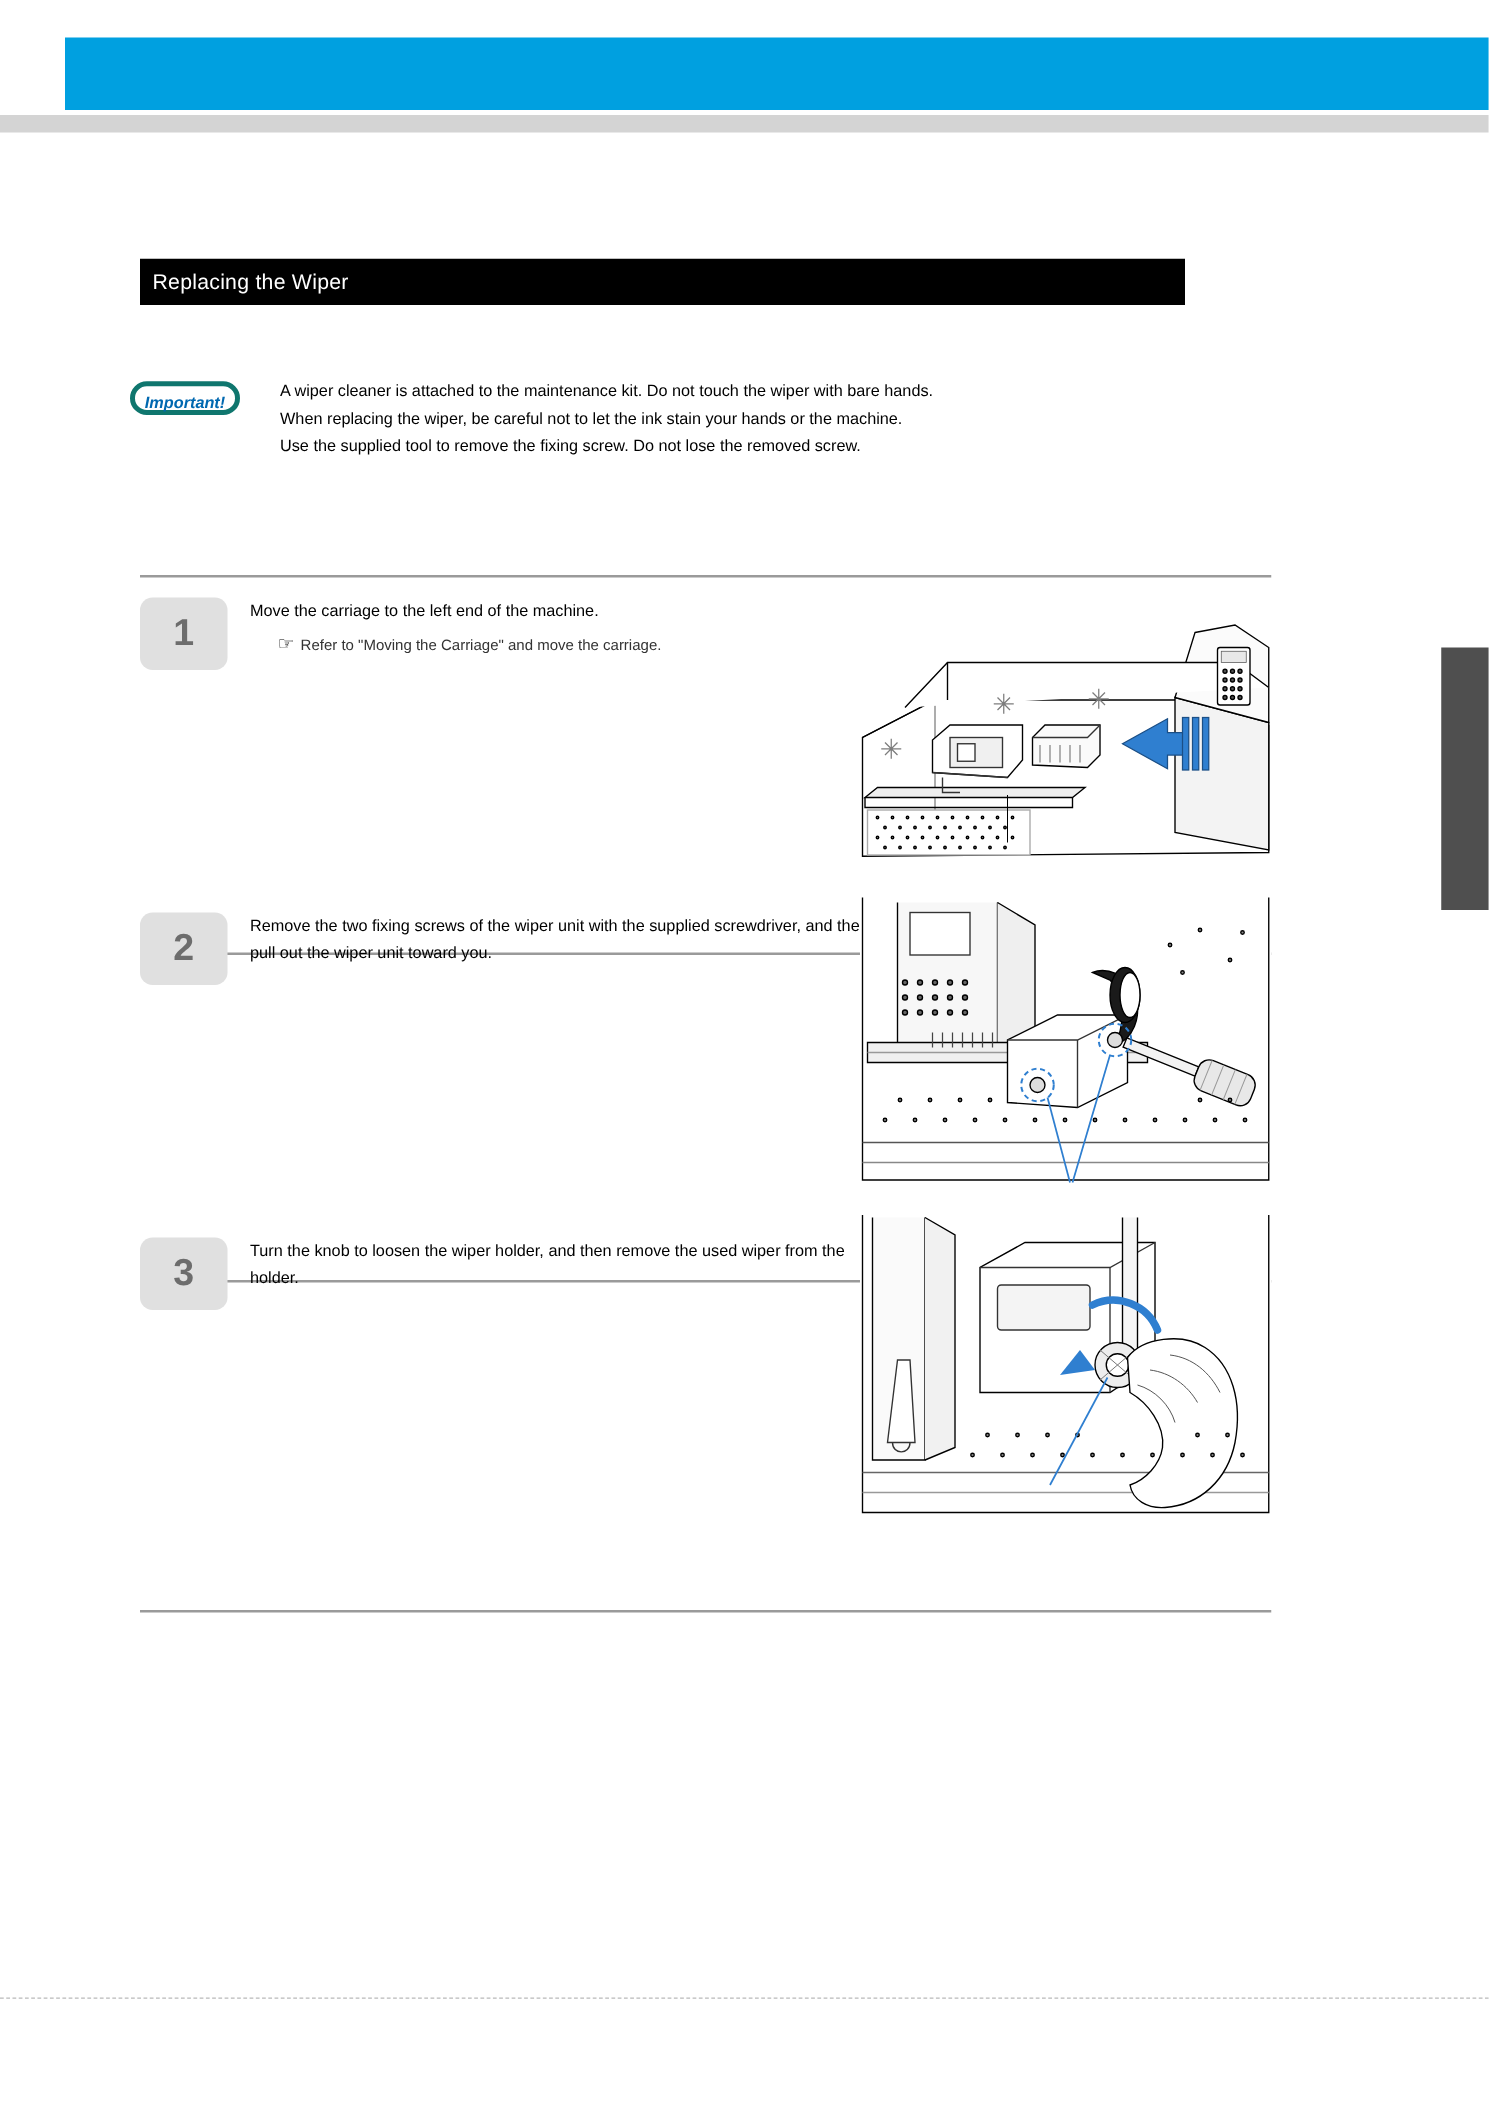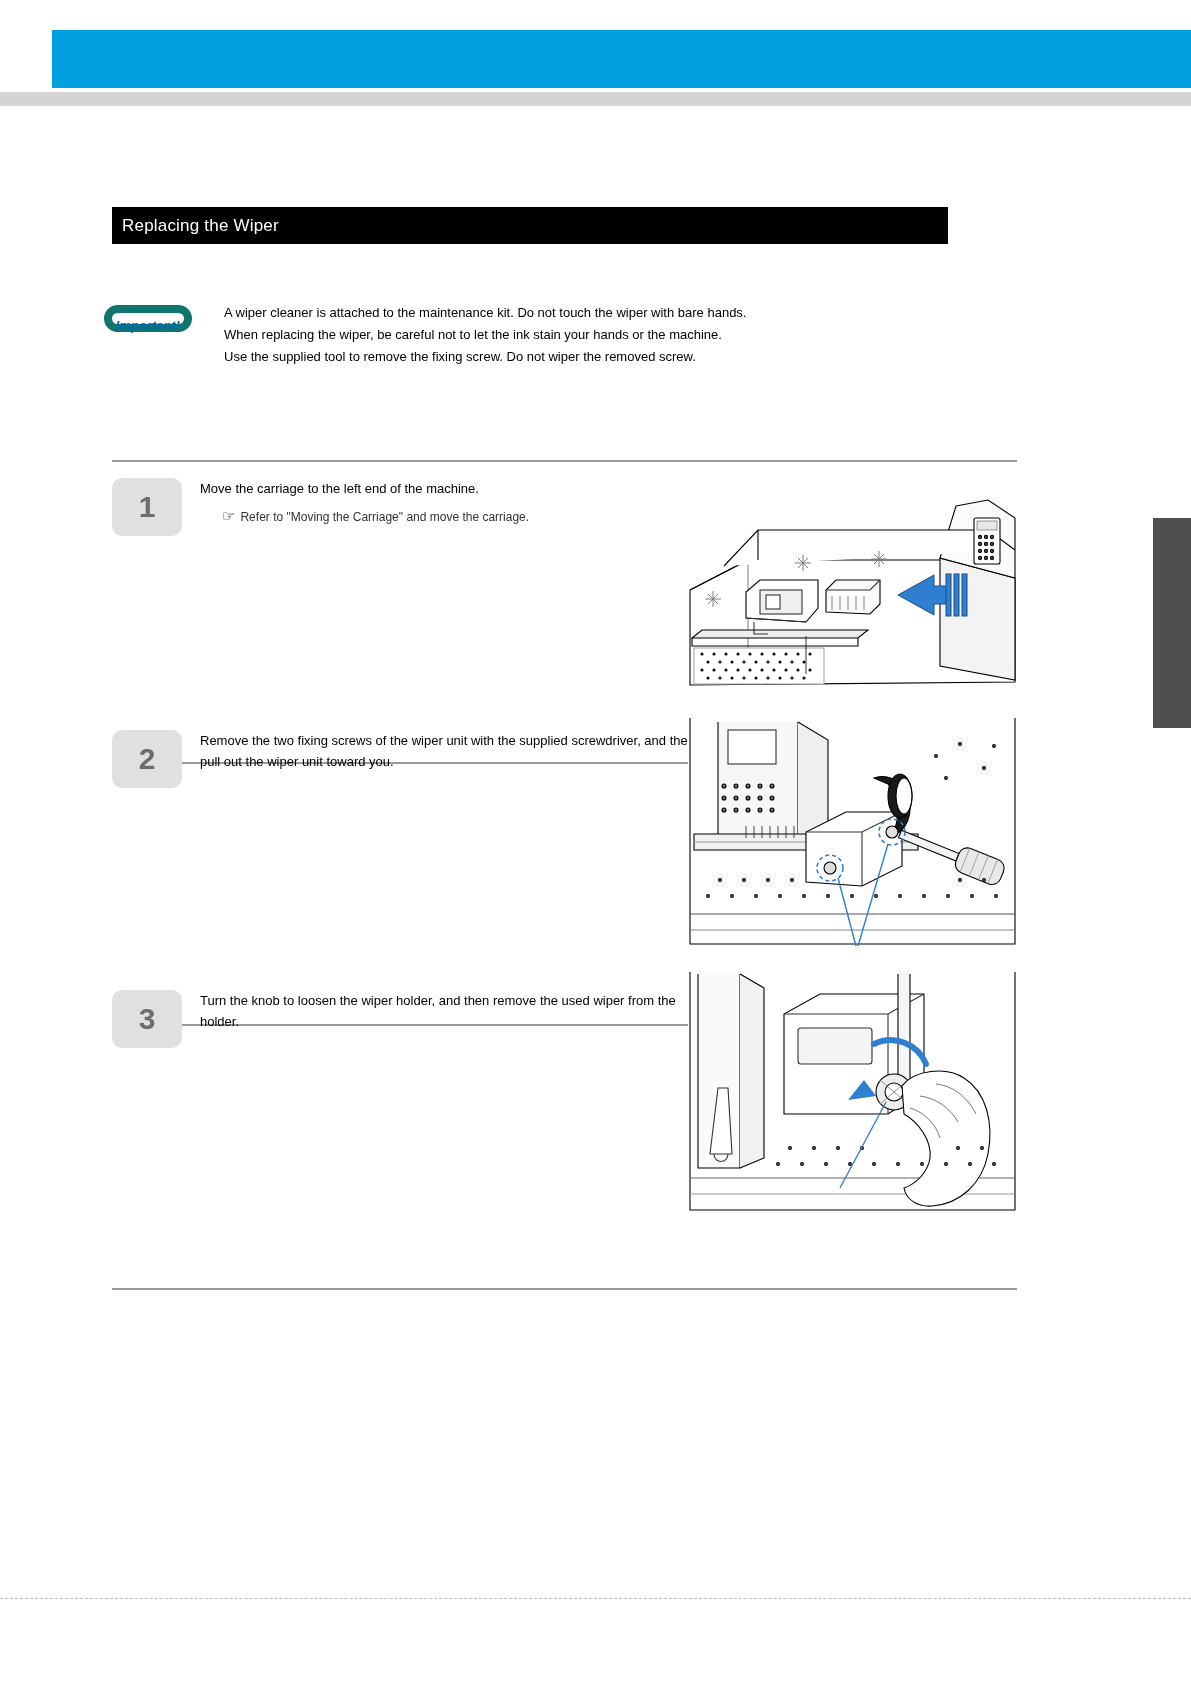--- a/index.html
+++ b/index.html
@@ -59,21 +59,21 @@
     letter-spacing: 0.2px;
   }
 
   
   .important-badge {
     position: absolute;
     left: 104px;
     top: 305px;
     width: 88px;
     height: 27px;
-    border: 8px solid #0f766e;
+    border: 4px solid #0f766e;
     border-radius: 14px;
     background: #ffffff;
     color: #0068b0;
     font-size: 13px;
     font-weight: bold;
     font-style: italic;
     text-align: center;
     line-height: 25px;
     box-sizing: border-box;
   }
@@ -172,21 +172,21 @@
 <div class="header-grey"></div>
 
 <div class="side-tab"></div>
 
 <div class="title-band">Replacing the Wiper</div>
 
 <div class="important-badge">Important!</div>
 <div class="important-text">
   <div>A wiper cleaner is attached to the maintenance kit. Do not touch the wiper with bare hands.</div>
   <div>When replacing the wiper, be careful not to let the ink stain your hands or the machine.</div>
-  <div>Use the supplied tool to remove the fixing screw. Do not wiper the removed screw.</div>
+  <div>Use the supplied tool to remove the fixing screw. Do not lose the removed screw.</div>
 </div>
 
 <div class="rule" style="top:460px;"></div>
 <div class="rule" style="top:762px;"></div>
 <div class="rule" style="top:1024px;"></div>
 <div class="rule" style="top:1288px;"></div>
 
 <div class="step" style="top:478px; height:270px;">
   <div class="step-num">1</div>
   <div class="step-body">

